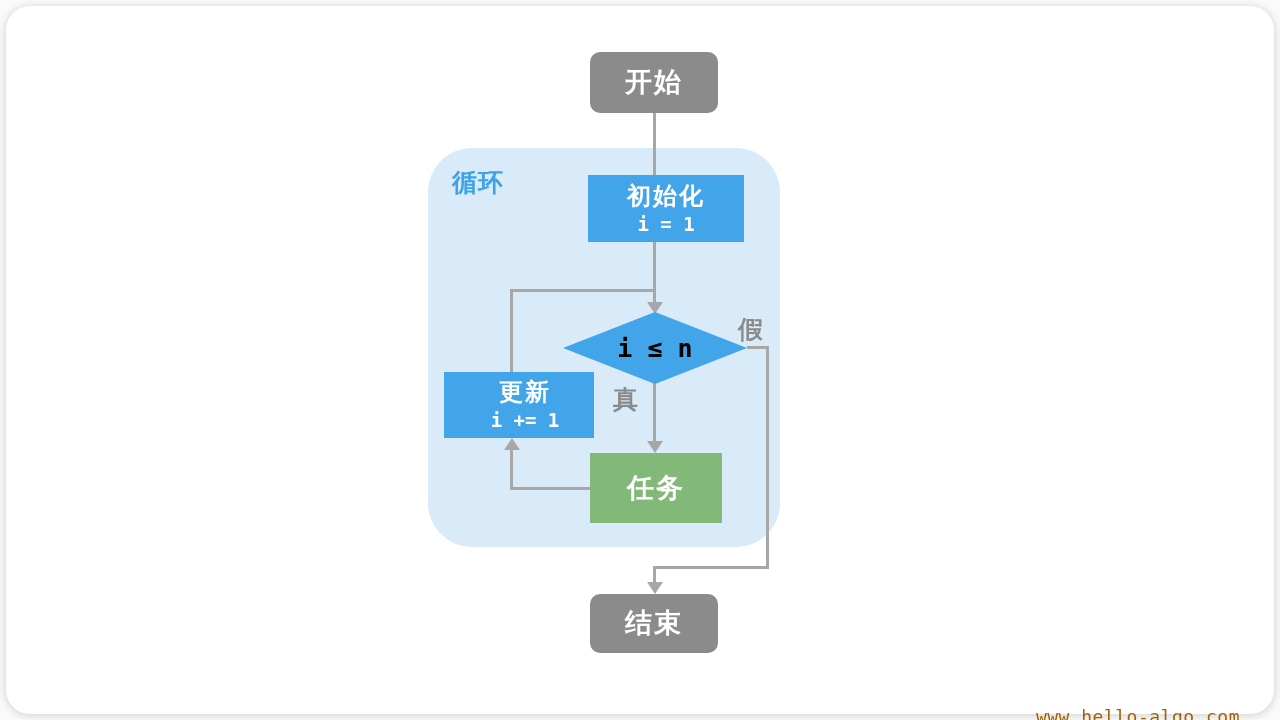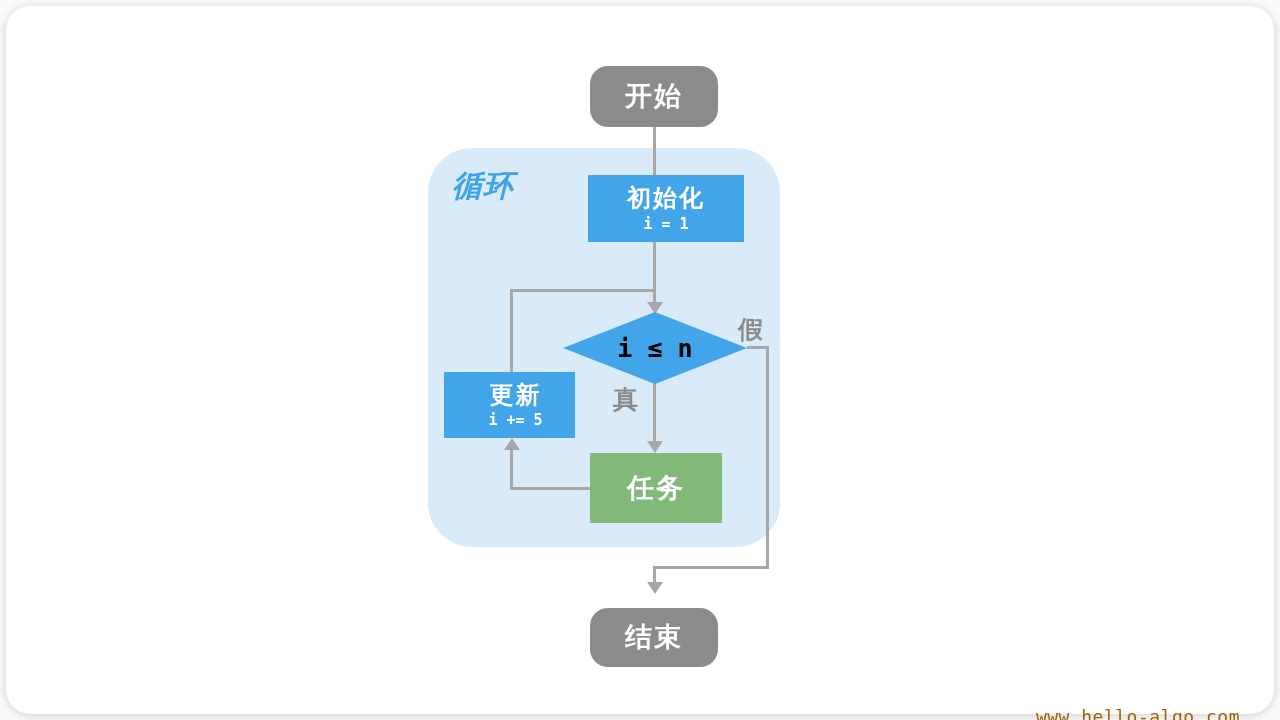--- a/index.html
+++ b/index.html
@@ -13,45 +13,44 @@
     background: #ffffff; border-radius: 24px;
     box-shadow: 0 1px 10px rgba(0,0,0,0.18);
   }
 
   .loop-container {
     position: absolute; left: 428px; top: 148px; width: 352px; height: 399px;
     background: var(--container-blue, #d9eaf8); border-radius: 44px;
   }
   .loop-label {
     position: absolute; left: 452px; top: 166px;
-    font-size: 30px; font-weight: bold; color: var(--loop-label-blue, #3da2e8);
+    font-size: 25px; font-weight: bold; color: var(--loop-label-blue, #3da2e8);
     letter-spacing: 1px;
-    font-style: italic;
   }
 
   .node {
     position: absolute; display: flex; flex-direction: column;
     align-items: center; justify-content: center;
     color: #ffffff; text-align: center; line-height: 1.2;
   }
   .node-terminal {
-    background: var(--node-gray, #8b8b8b); border-radius: 18px;
-    font-size: 27px; font-weight: 600; letter-spacing: 2px; margin-top: 14px;
+    background: var(--node-gray, #8b8b8b); border-radius: 10px;
+    font-size: 27px; font-weight: 600; letter-spacing: 2px;
   }
   .node-process { background: var(--node-blue, #43a5e9); }
   .node-task {
     background: var(--node-green, #82b878);
     font-size: 27px; font-weight: 600; letter-spacing: 2px;
   }
   .node-title { font-size: 24px; font-weight: 600; letter-spacing: 2px; }
-  .node-code  { font-family: "DejaVu Sans Mono", monospace; font-size: 15px; font-weight: bold; letter-spacing: 0px; margin-top: 2px; }
+  .node-code  { font-family: "DejaVu Sans Mono", monospace; font-size: 19px; font-weight: bold; letter-spacing: 0px; margin-top: 2px; }
 
   .node-start  { left: 590px; top: 52px;  width: 128px; height: 61px; }
   .node-init   { left: 588px; top: 175px; width: 156px; height: 67px; }
-  .node-update { left: 444px; top: 372px; width: 131px; height: 66px; padding-left: 12px; }
+  .node-update { left: 444px; top: 372px; width: 150px; height: 66px; padding-left: 12px; }
   .node-task-box { left: 590px; top: 453px; width: 132px; height: 70px; }
   .node-end    { left: 590px; top: 594px; width: 128px; height: 59px; text-align: right; }
 
   .node-diamond {
     position: absolute; left: 563px; top: 312px; width: 184px; height: 72px;
     background: var(--node-blue, #43a5e9);
     clip-path: polygon(50% 0, 100% 50%, 50% 100%, 0 50%);
     display: flex; align-items: center; justify-content: center;
     color: #000000; font-family: "DejaVu Sans Mono", monospace;
     font-size: 25px; font-weight: bold;
@@ -119,21 +118,21 @@
     <span class="node-title">初始化</span>
     <span class="node-code">i = 1</span>
   </div>
 
   <div class="node-diamond">
     <span>i ≤ n</span>
   </div>
 
   <div class="node node-process node-update">
     <span class="node-title">更新</span>
-    <span class="node-code">i += 5</span>
+    <span class="node-code">i += 1</span>
   </div>
 
   <div class="node node-task node-task-box">
     <span>任务</span>
   </div>
 
   <div class="node node-terminal node-end">
     <span>结束</span>
   </div>
 

